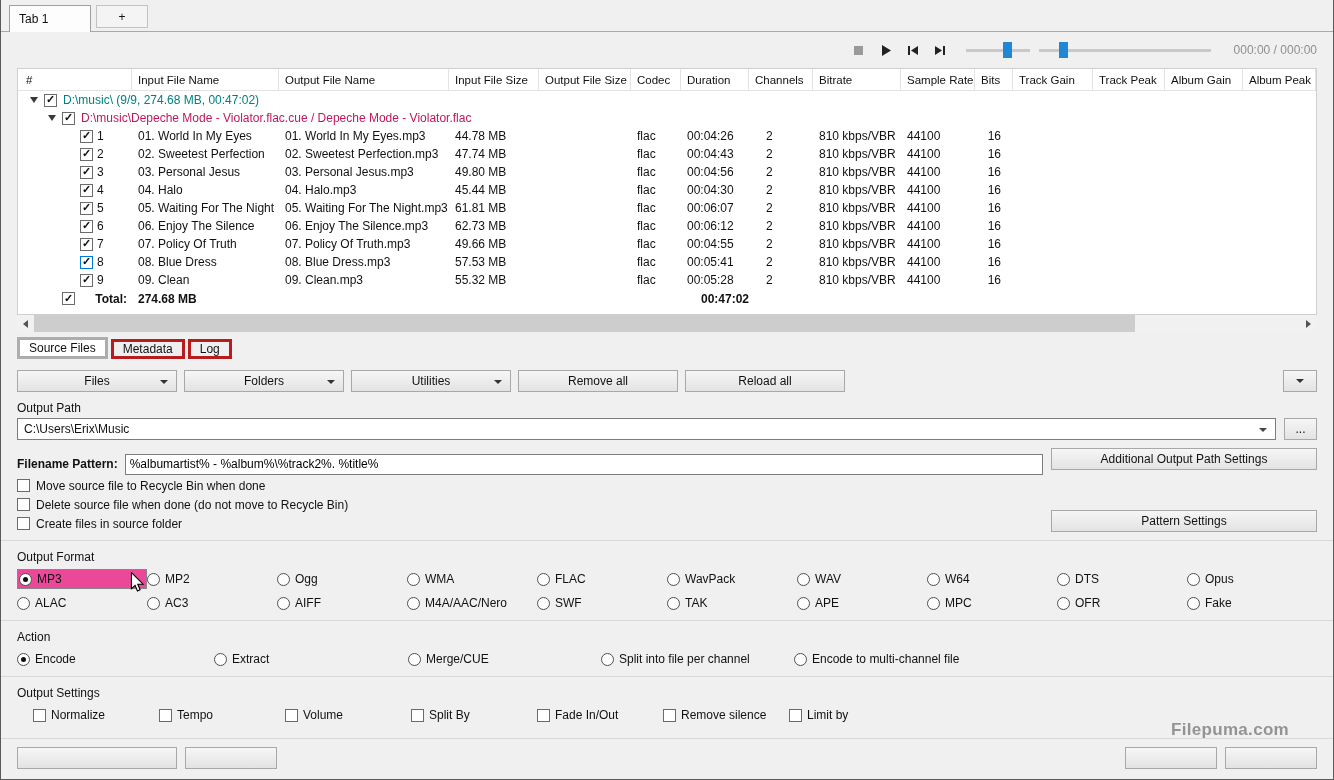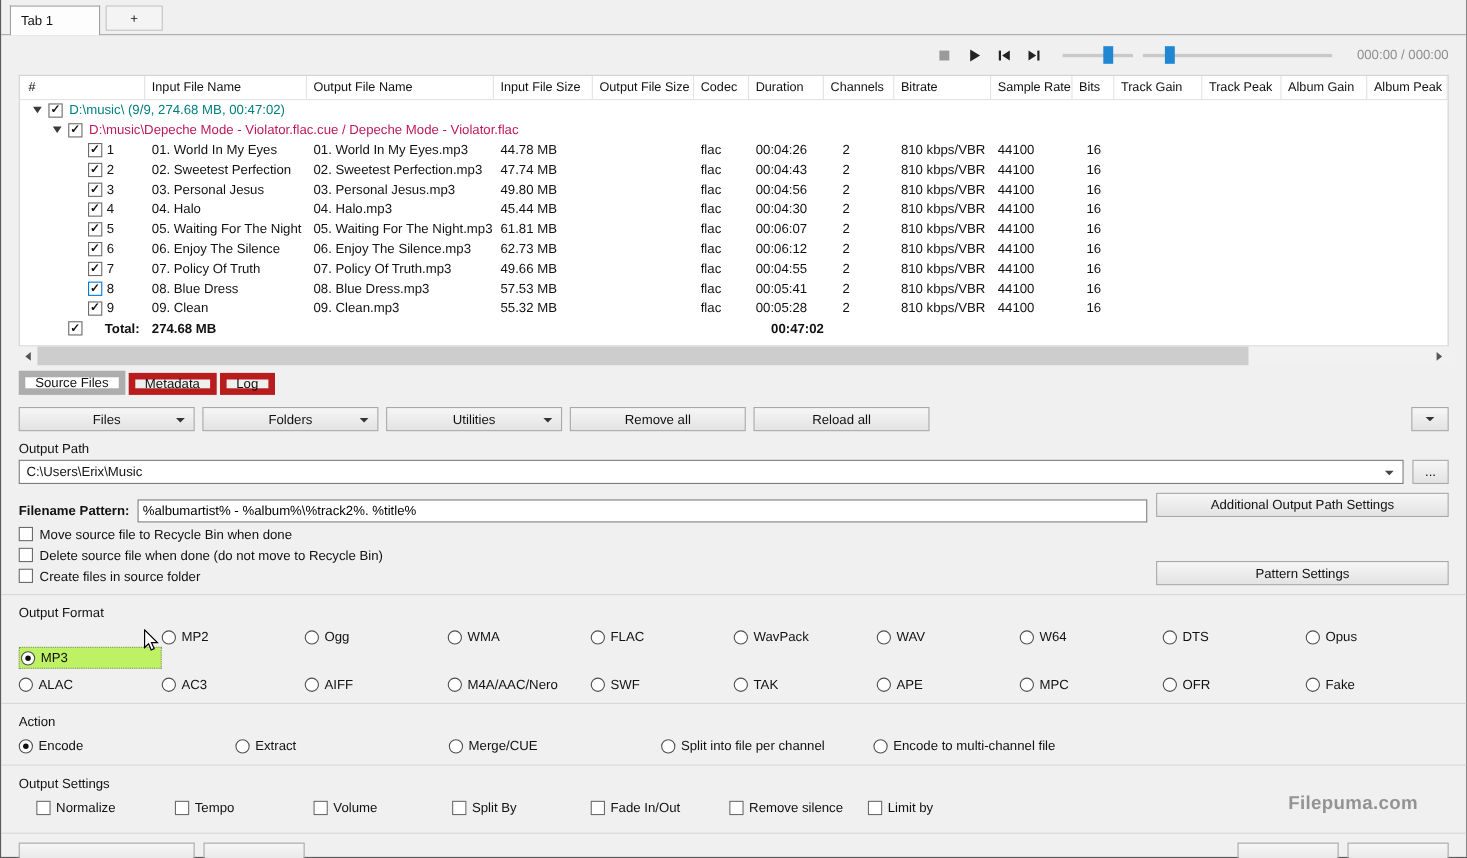--- a/index.html
+++ b/index.html
@@ -59,21 +59,21 @@
   
   .hscroll { margin:0 16px; height:17px; background:#f1f1f1; display:flex; align-items:stretch; flex:none; }
   .scroll-arrow { width:17px; display:flex; align-items:center; justify-content:center; }
   .tri-l { width:0; height:0; border-top:4px solid transparent; border-bottom:4px solid transparent; border-right:5px solid #555; }
   .tri-r { width:0; height:0; border-top:4px solid transparent; border-bottom:4px solid transparent; border-left:5px solid #555; }
   .scroll-track { flex:1; position:relative; }
   .scroll-thumb { position:absolute; left:0; top:0; bottom:0; width:87%; background:#cdcdcd; }
 
   
   .subtabs { margin:5px 16px 0; display:flex; align-items:flex-end; flex:none; }
-  .stab { height:20px; padding:0 9px; display:flex; align-items:center; border:6px solid #b91c1c; background:#efefef; margin-right:3px; }
+  .stab { height:20px; padding:0 9px; display:flex; align-items:center; border:3px solid #b91c1c; background:#efefef; margin-right:3px; }
   .stab.active { background:#fff; height:22px; border-color:#adadad; }
 
   
   .btn { height:22px; border:1px solid #a8a8a8; background:linear-gradient(#f6f6f6,#e3e3e3); display:flex; align-items:center; justify-content:center; font-size:12px; position:relative; white-space:nowrap; }
   .dd-arrow { position:absolute; right:8px; top:9px; width:0; height:0; border-left:4px solid transparent; border-right:4px solid transparent; border-top:4px solid #333; }
   .toolbar { margin:11px 16px 0; display:flex; gap:7px; flex:none; }
   .toolbar .btn { width:160px; }
   .toolbar .btn-sm { width:34px; margin-left:auto; }
   .toolbar .btn-sm .dd-arrow { position:static; }
 
@@ -93,21 +93,21 @@
   .opts-right { width:266px; margin-left:8px; display:flex; flex-direction:column; justify-content:space-between; padding:1px 0; }
   .opts-right .btn { width:100%; }
 
   hr.sep { border:0; border-top:1px solid #d8d8d8; margin-top:7px; flex:none; }
 
   
   .radio { width:13px; height:13px; border:1px solid #4f4f4f; border-radius:50%; background:#fff; position:relative; flex:none; }
   .opt { display:flex; align-items:center; gap:5px; height:20px; white-space:nowrap; }
   .opt.selected .radio::after { content:""; position:absolute; inset:3px; border-radius:50%; background:#101010; }
   .fmt-grid { margin:2px 16px 0; display:grid; grid-template-columns:repeat(10,130px); row-gap:4px; position:relative; flex:none; }
-  .fmt-grid .opt.selected { background:#bef264; outline:1px dotted #8a8a8a; outline-offset:-1px; width:130px; padding-left:2px;margin-top:19px; }
+  .fmt-grid .opt.selected { background:#ec4899; outline:1px dotted #8a8a8a; outline-offset:-1px; width:130px; padding-left:2px; }
   .cursor-svg { position:absolute; left:112px; top:3px; z-index:2; }
   .action-row { margin:2px 16px 0; display:grid; grid-template-columns:197px 194px 193px 193px auto; flex:none; }
   .os-row { margin:2px 32px 0; display:grid; grid-template-columns:repeat(6,126px) auto; flex:none; }
   .cbx { width:13px; height:13px; border:1px solid #6b6b6b; background:#fff; flex:none; }
 
   
   .bottombar { margin-top:13px; border-top:1px solid #d8d8d8; padding:8px 16px 0; display:flex; gap:8px; flex:none; }
   .bottombar .btn-tabset { width:160px; }
   .bottombar .btn-about { width:92px; }
   .bottombar .bspacer { flex:1; }

